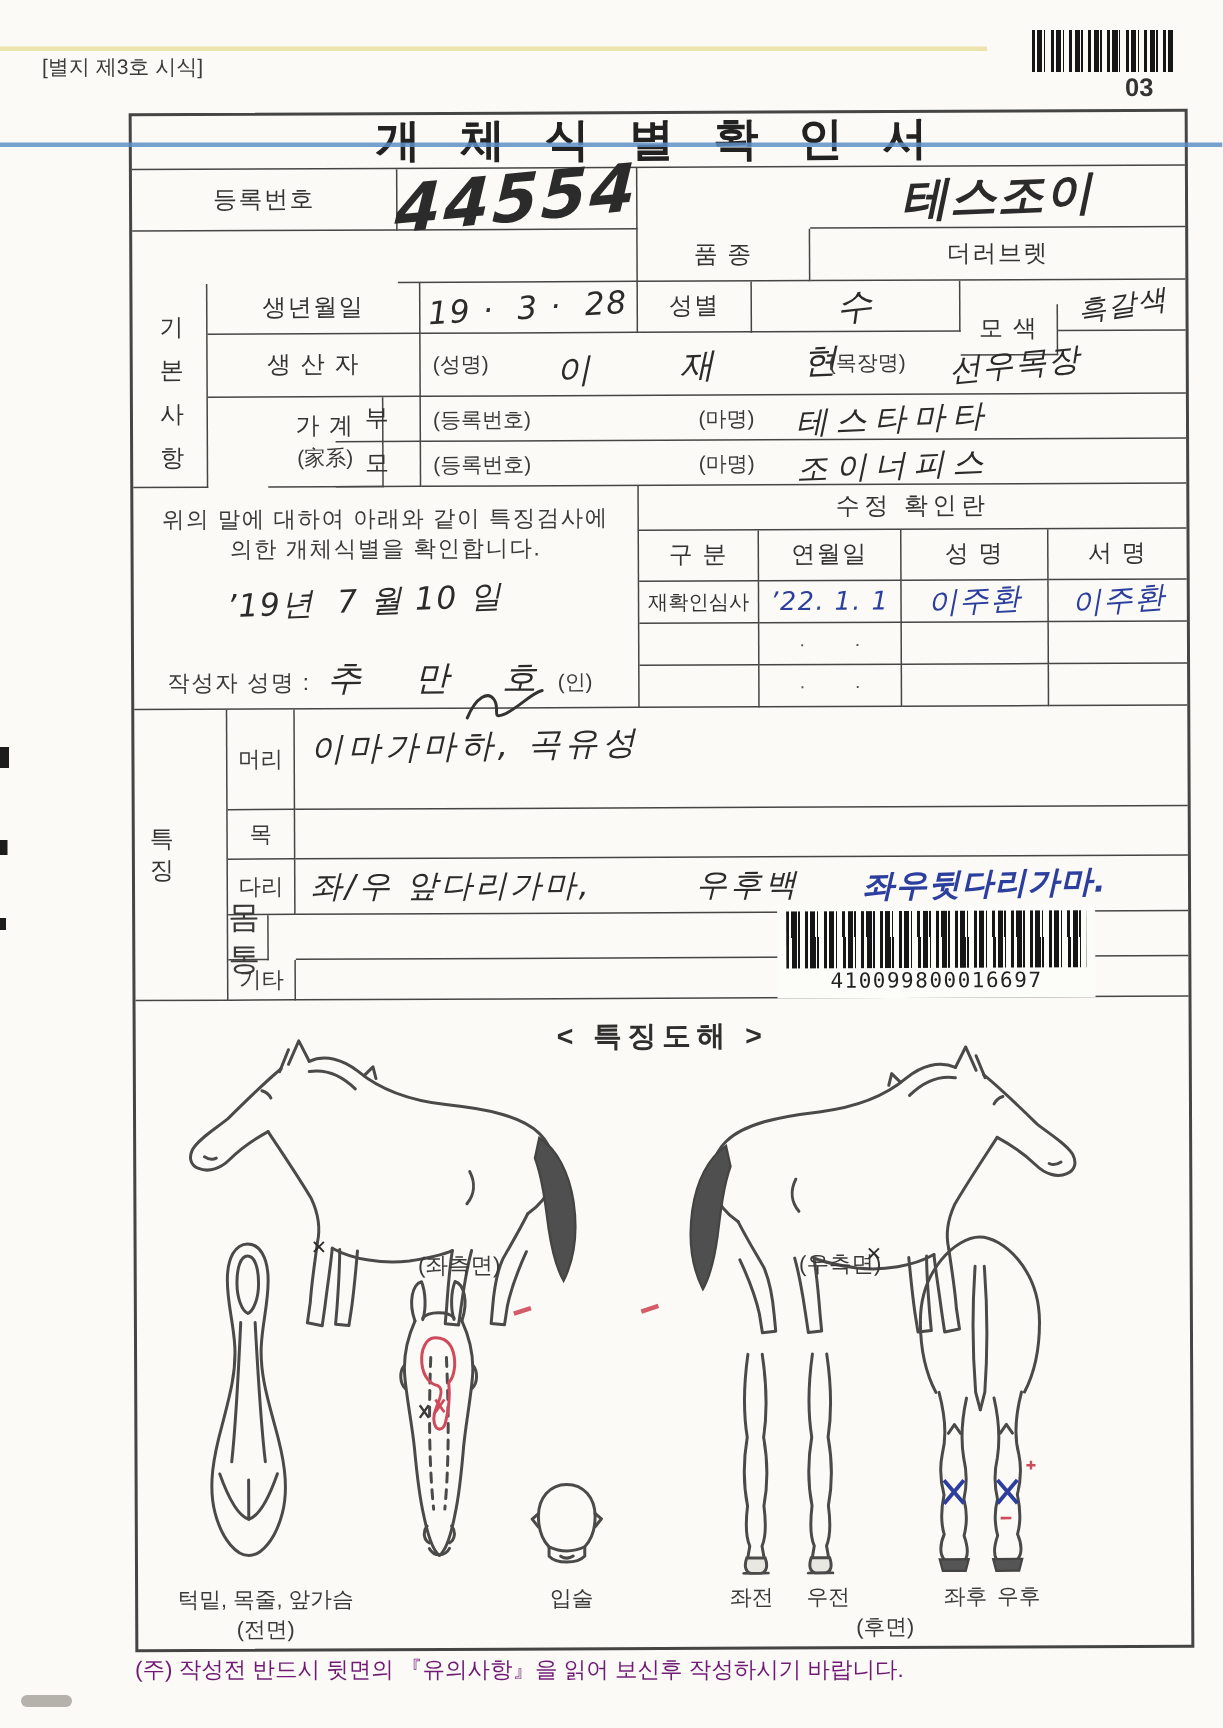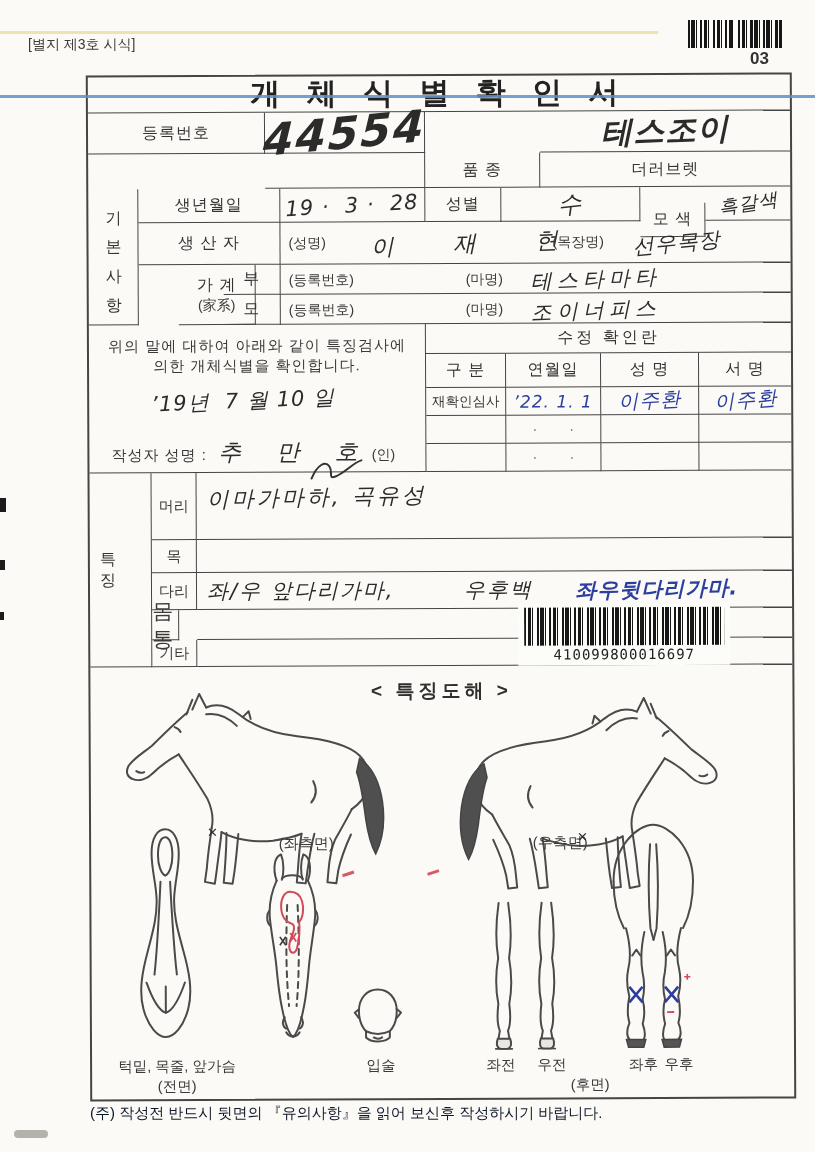--- a/index.html
+++ b/index.html
@@ -278,13 +278,13 @@
     <div class="abs sm" style="left:15px;top:410px;width:140px;text-align:center;font-size:14.5px;">(전면)</div>
     <div class="abs sm" style="left:261px;top:390px;width:56px;text-align:center;font-size:14.5px;">입술</div>
     <div class="abs sm" style="left:384px;top:390px;width:50px;text-align:center;font-size:14.5px;">좌전</div>
     <div class="abs sm" style="left:435px;top:390px;width:50px;text-align:center;font-size:14.5px;">우전</div>
     <div class="abs sm" style="left:516px;top:390px;width:50px;text-align:right;font-size:14.5px;">좌후</div>
     <div class="abs sm" style="left:562px;top:390px;width:50px;text-align:center;font-size:14.5px;">우후</div>
     <div class="abs sm" style="left:468px;top:410px;width:60px;text-align:center;font-size:14.5px;">(후면)</div>
   </div>
 </div>
 
-<div class="abs" style="left:90px;top:1104px;width:690px;font-size:15px;color:#0f172a;">(주) 작성전 반드시 뒷면의 『유의사항』을 읽어 보신후 작성하시기 바랍니다.</div>
+<div class="abs" style="left:90px;top:1104px;width:690px;font-size:15px;color:#701a75;">(주) 작성전 반드시 뒷면의 『유의사항』을 읽어 보신후 작성하시기 바랍니다.</div>
 
 </body></html>

